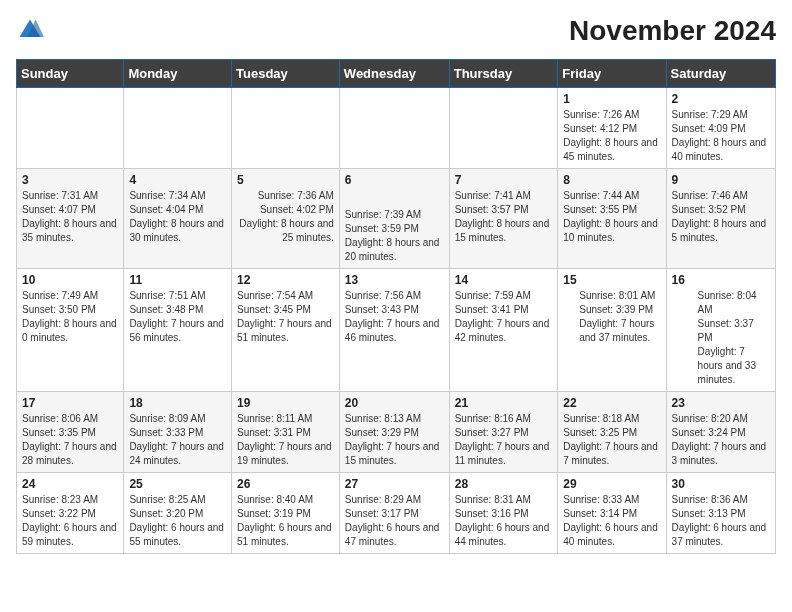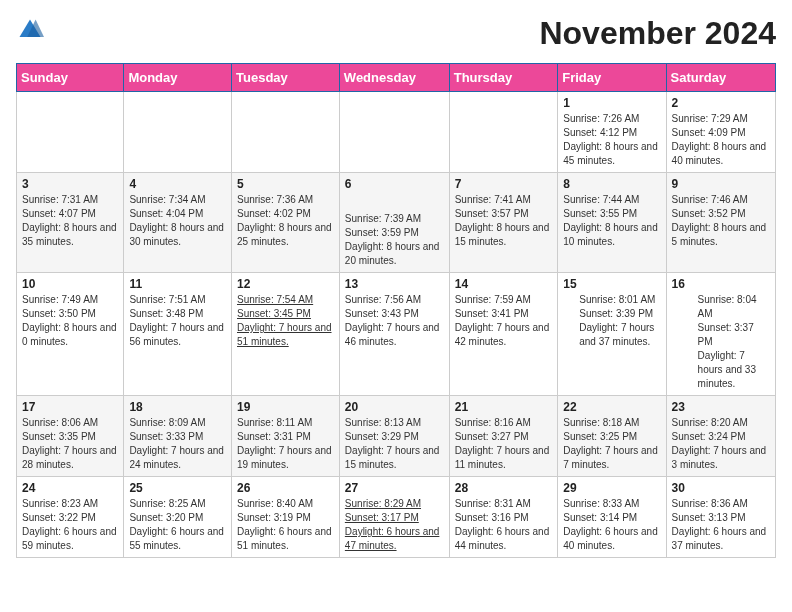--- a/index.html
+++ b/index.html
@@ -32,36 +32,36 @@
       color: #1a6fc4;
     }
     .logo-icon {
       width: 28px;
       height: 28px;
     }
     .title-area {
       text-align: right;
     }
     .month-title {
-      font-size: 32px;
+      font-size: 28px;
       font-weight: bold;
       color: #222;
       line-height: 1.1;
     }
     .location-title {
       font-size: 16px;
       color: #444;
     }
     .calendar {
       width: 100%;
       border-collapse: collapse;
       border: 1px solid #ccc;
     }
     .calendar th {
-      background-color: #ec4899;
+      background-color: #404040;
       color: #fff;
       font-size: 13px;
       font-weight: bold;
       padding: 6px 4px;
       text-align: left;
       border: 1px solid #2065a8;
     }
     .calendar td {
       vertical-align: top;
       padding: 4px 5px;
@@ -145,21 +145,21 @@
 Daylight: 8 hours and 35 minutes.</div>
         </td>
         <td>
           <span class="day-num">4</span>
           <div class="day-info" style="white-space: pre-line;">Sunrise: 7:34 AM
 Sunset: 4:04 PM
 Daylight: 8 hours and 30 minutes.</div>
         </td>
         <td>
           <span class="day-num">5</span>
-          <div class="day-info" style="white-space: pre-line;">Sunrise: 7:36 AM
+          <div class="day-info" style="white-space: pre-line; text-align: right;">Sunrise: 7:36 AM
 Sunset: 4:02 PM
 Daylight: 8 hours and 25 minutes.</div>
         </td>
         <td>
           <span class="day-num">6</span>
           <div class="day-info" style="white-space: pre-line; margin-top: 21px;">Sunrise: 7:39 AM
 Sunset: 3:59 PM
 Daylight: 8 hours and 20 minutes.</div>
         </td>
         <td>
@@ -189,21 +189,21 @@
 Daylight: 8 hours and 0 minutes.</div>
         </td>
         <td>
           <span class="day-num">11</span>
           <div class="day-info" style="white-space: pre-line;">Sunrise: 7:51 AM
 Sunset: 3:48 PM
 Daylight: 7 hours and 56 minutes.</div>
         </td>
         <td>
           <span class="day-num">12</span>
-          <div class="day-info" style="white-space: pre-line; text-decoration: underline;">Sunrise: 7:54 AM
+          <div class="day-info" style="white-space: pre-line;">Sunrise: 7:54 AM
 Sunset: 3:45 PM
 Daylight: 7 hours and 51 minutes.</div>
         </td>
         <td>
           <span class="day-num">13</span>
           <div class="day-info" style="white-space: pre-line;">Sunrise: 7:56 AM
 Sunset: 3:43 PM
 Daylight: 7 hours and 46 minutes.</div>
         </td>
         <td>
@@ -283,21 +283,21 @@
 Daylight: 6 hours and 55 minutes.</div>
         </td>
         <td>
           <span class="day-num">26</span>
           <div class="day-info" style="white-space: pre-line;">Sunrise: 8:40 AM
 Sunset: 3:19 PM
 Daylight: 6 hours and 51 minutes.</div>
         </td>
         <td>
           <span class="day-num">27</span>
-          <div class="day-info" style="white-space: pre-line; text-decoration: underline;">Sunrise: 8:29 AM
+          <div class="day-info" style="white-space: pre-line;">Sunrise: 8:29 AM
 Sunset: 3:17 PM
 Daylight: 6 hours and 47 minutes.</div>
         </td>
         <td>
           <span class="day-num">28</span>
           <div class="day-info" style="white-space: pre-line;">Sunrise: 8:31 AM
 Sunset: 3:16 PM
 Daylight: 6 hours and 44 minutes.</div>
         </td>
         <td>

